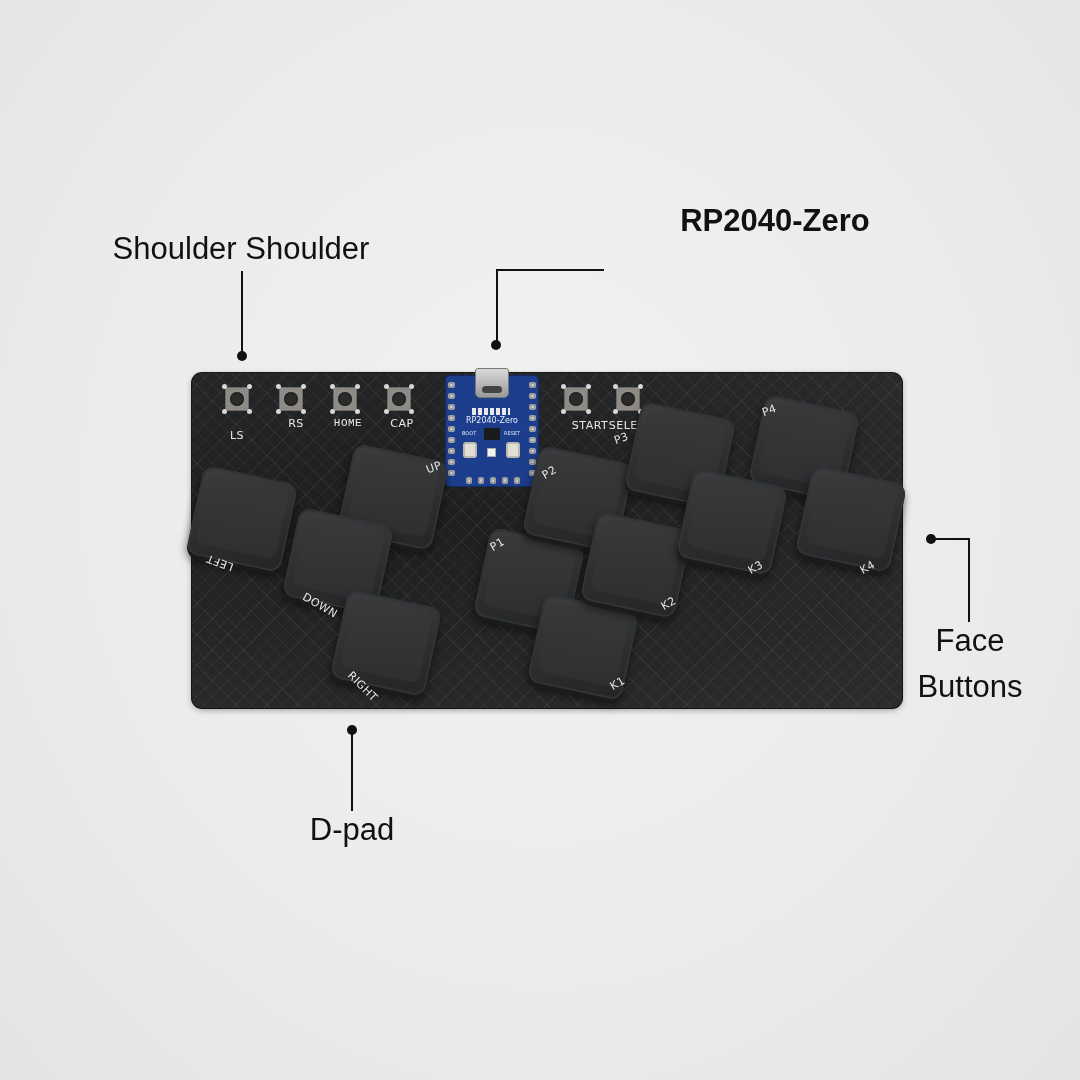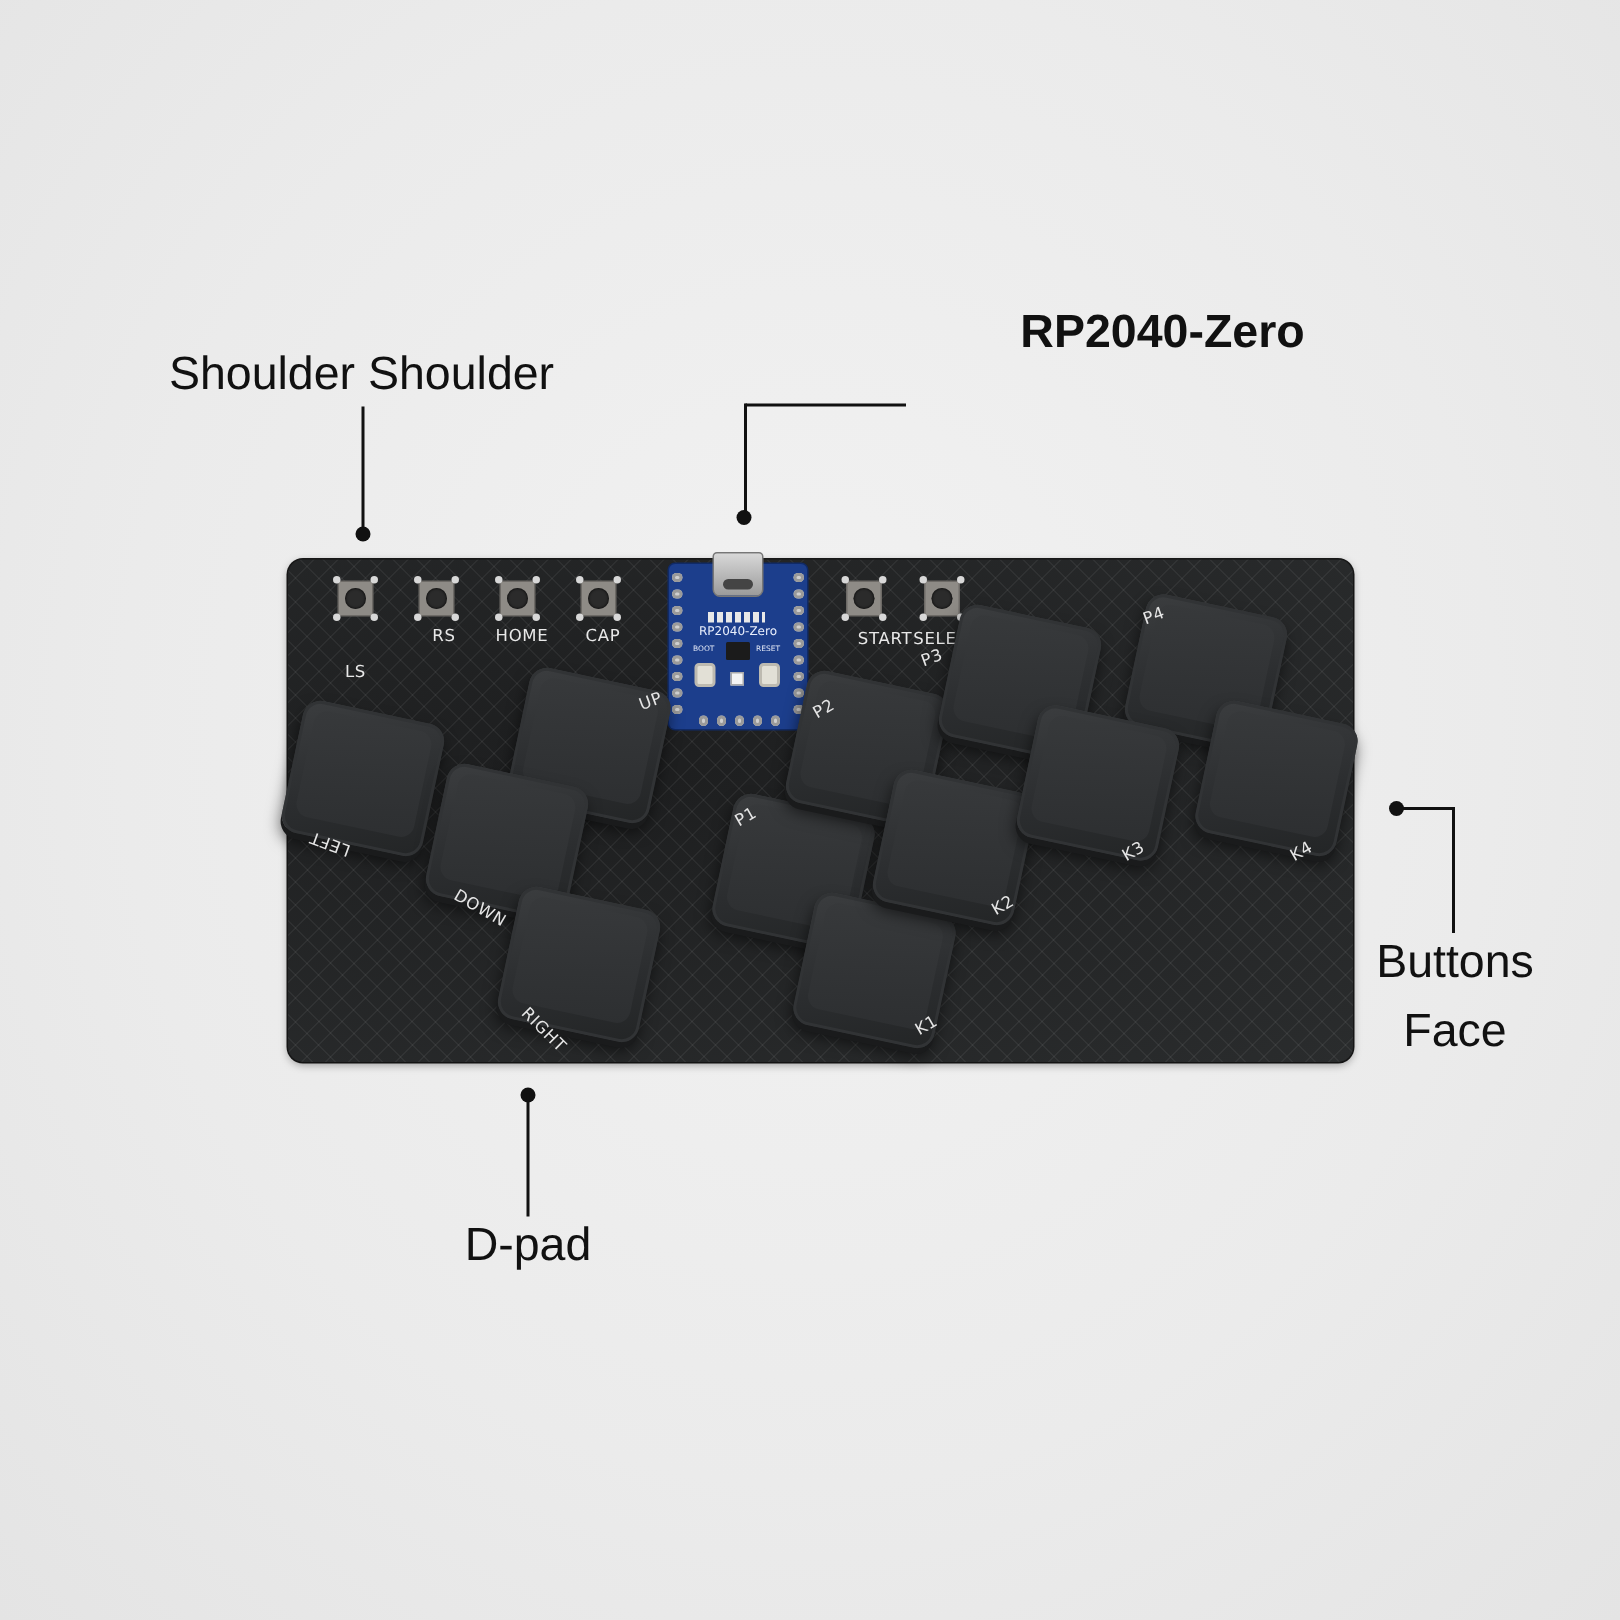--- a/index.html
+++ b/index.html
@@ -168,61 +168,61 @@
   <span class="bold">RP2040-Zero</span>
 </div>
 <div class="leader" style="left:497px; top:269px; width:107px; height:2px;"></div>
 <div class="leader" style="left:496px; top:269px; width:2px; height:73px;"></div>
 <div class="dot" style="left:491px; top:340px;"></div>
 
 <div class="leader" style="left:930px; top:538px; width:40px; height:2px;"></div>
 <div class="leader" style="left:968px; top:538px; width:2px; height:84px;"></div>
 <div class="dot" style="left:926px; top:534px;"></div>
 <div class="callout-text" style="left:900px; top:618px; width:140px;">
+  <span class="line">Face</span>
   <span class="line">Buttons</span>
-  <span class="line">Face</span>
 </div>
 
 <div class="dot" style="left:347px; top:725px;"></div>
 <div class="leader" style="left:351px; top:729px; width:2px; height:82px;"></div>
 <div class="callout-text" style="left:292px; top:807px; width:120px;">
   <span class="line">D-pad</span>
 </div>
 
 <div class="board"></div>
 
 <div class="tact" style="left:222px; top:384px;">
   <div class="body"></div>
     <div class="btn"></div>
   <div class="pin" style="left:0;top:0"></div>
     <div class="pin" style="right:0;top:0"></div>
   <div class="pin" style="left:0;bottom:0"></div>
     <div class="pin" style="right:0;bottom:0"></div>
 </div>
-<div class="tact-label" style="left:207px; top:441px;text-align:center;">LS</div>
+<div class="tact-label" style="left:207px; top:429px;text-align:center;">LS</div>
 
 <div class="tact" style="left:276px; top:384px;">
   <div class="body"></div>
     <div class="btn"></div>
   <div class="pin" style="left:0;top:0"></div>
     <div class="pin" style="right:0;top:0"></div>
   <div class="pin" style="left:0;bottom:0"></div>
     <div class="pin" style="right:0;bottom:0"></div>
 </div>
 <div class="tact-label" style="left:266px; top:417px;">RS</div>
 
 <div class="tact" style="left:330px; top:384px;">
   <div class="body"></div>
     <div class="btn"></div>
   <div class="pin" style="left:0;top:0"></div>
     <div class="pin" style="right:0;top:0"></div>
   <div class="pin" style="left:0;bottom:0"></div>
     <div class="pin" style="right:0;bottom:0"></div>
 </div>
-<div class="tact-label" style="left:318px; top:417px;">HOME</div>
+<div class="tact-label" style="left:318px; top:417px;font-family:Liberation Mono, monospace;">HOME</div>
 
 <div class="tact" style="left:384px; top:384px;">
   <div class="body"></div>
     <div class="btn"></div>
   <div class="pin" style="left:0;top:0"></div>
     <div class="pin" style="right:0;top:0"></div>
   <div class="pin" style="left:0;bottom:0"></div>
     <div class="pin" style="right:0;bottom:0"></div>
 </div>
 <div class="tact-label" style="left:372px; top:417px;">CAP</div>

